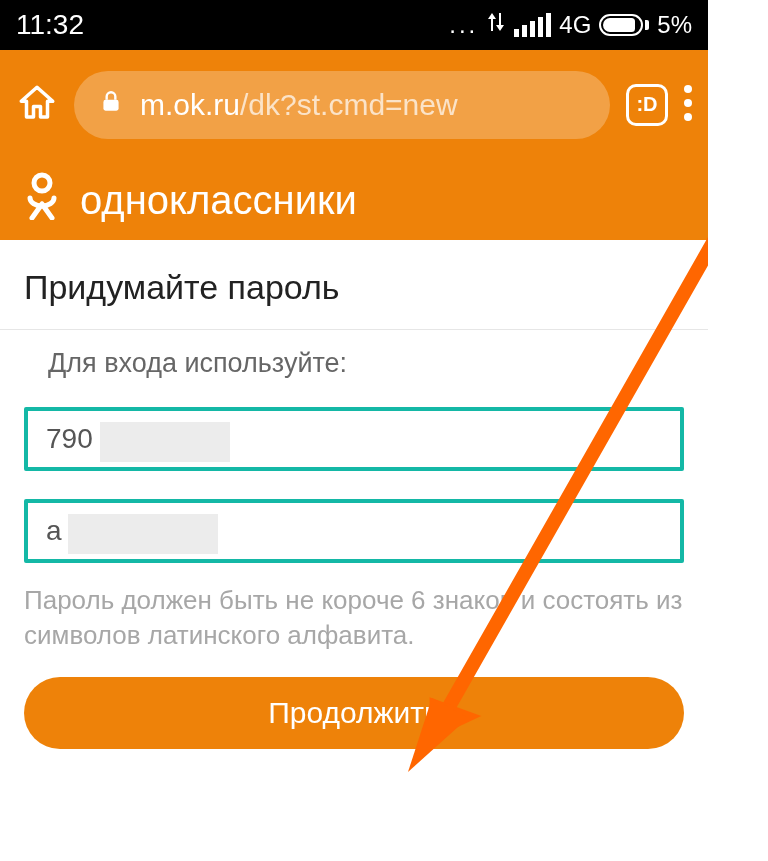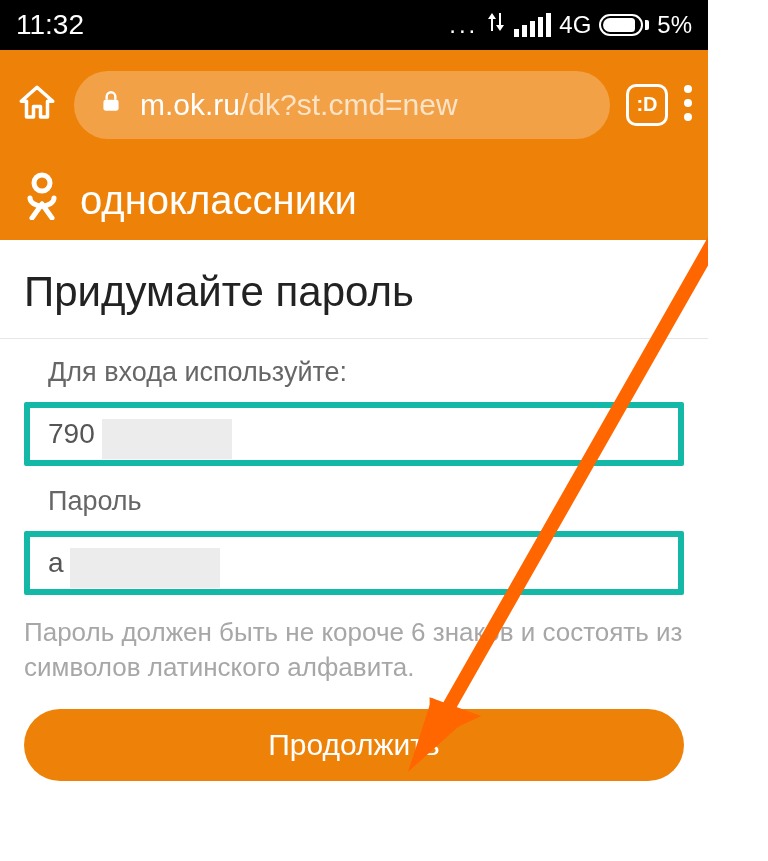--- a/index.html
+++ b/index.html
@@ -22,25 +22,25 @@
   .tab-box span { transform: translateY(-1px); }
   .kebab svg { width: 8px; height: 36px; }
 
   
   .site-header { height: 80px; background: #ee8209; display: flex; align-items: center; padding: 0 24px; gap: 20px; color: #fff; font-size: 40px; }
   .site-header .ok-logo svg { width: 36px; height: 48px; }
   .site-title { }
 
   
   .content { padding: 0; }
-  .page-title { font-size: 42px; color: #222; padding: 28px 24px 22px 24px; font-weight: 400; }
+  .page-title { font-size: 34px; color: #222; padding: 28px 24px 22px 24px; font-weight: 400; }
   .divider { height: 1px; background: #e6e6e6; }
   .form-section { padding: 18px 24px 0 24px; }
   .field-label { font-size: 27px; color: #666; margin-bottom: 14px; margin-left: 24px; }
-  .input-box { height: 64px; width: 100%; border: 6px solid #14b8a6; border-radius: 2px; background: #fff; display:flex; align-items:center; padding: 4px 18px; font-size: 28px; color: #555; margin-bottom: 20px; position: relative; }
+  .input-box { height: 64px; width: 100%; border: 4px solid #14b8a6; border-radius: 2px; background: #fff; display:flex; align-items:center; padding: 4px 18px; font-size: 28px; color: #555; margin-bottom: 20px; position: relative; margin-top: 28px; }
   .hint { font-size: 26px; color: #a7a7a7; line-height: 1.35; margin: 6px 0 24px 0; }
   .cta-button { width: calc(100% - 48px); margin: 0 24px; height: 72px; background: #ee8209; color: #fff; font-size: 30px; border: none; border-radius: 36px; display:flex; align-items:center; justify-content:center; cursor: pointer; }
 
   
   .redact { position: absolute; background: #ececec; height: 40px; top: 11px; }
 
   
   .arrow-overlay { position:absolute; top:0; left:0; width:768px; height:861px; pointer-events:none; }
 
   
@@ -132,21 +132,20 @@
     <h1 class="page-title">Придумайте пароль</h1>
     <div class="divider"></div>
 
     <div class="form-section">
       <div class="field-label">Для входа используйте:</div>
       <div class="input-box">
         <span>790</span>
         <span class="redact" style="left:72px; width:130px;"></span>
       </div>
 
-      <div class="field-label">Пароль</div>
       <div class="input-box">
         <span>a</span>
         <span class="redact" style="left:40px; width:150px;"></span>
       </div>
 
       <div class="hint">Пароль должен быть не короче 6 знаков и состоять из символов латинского алфавита.</div>
     </div>
 
     <button class="cta-button">
       <span>Продолжить</span>

